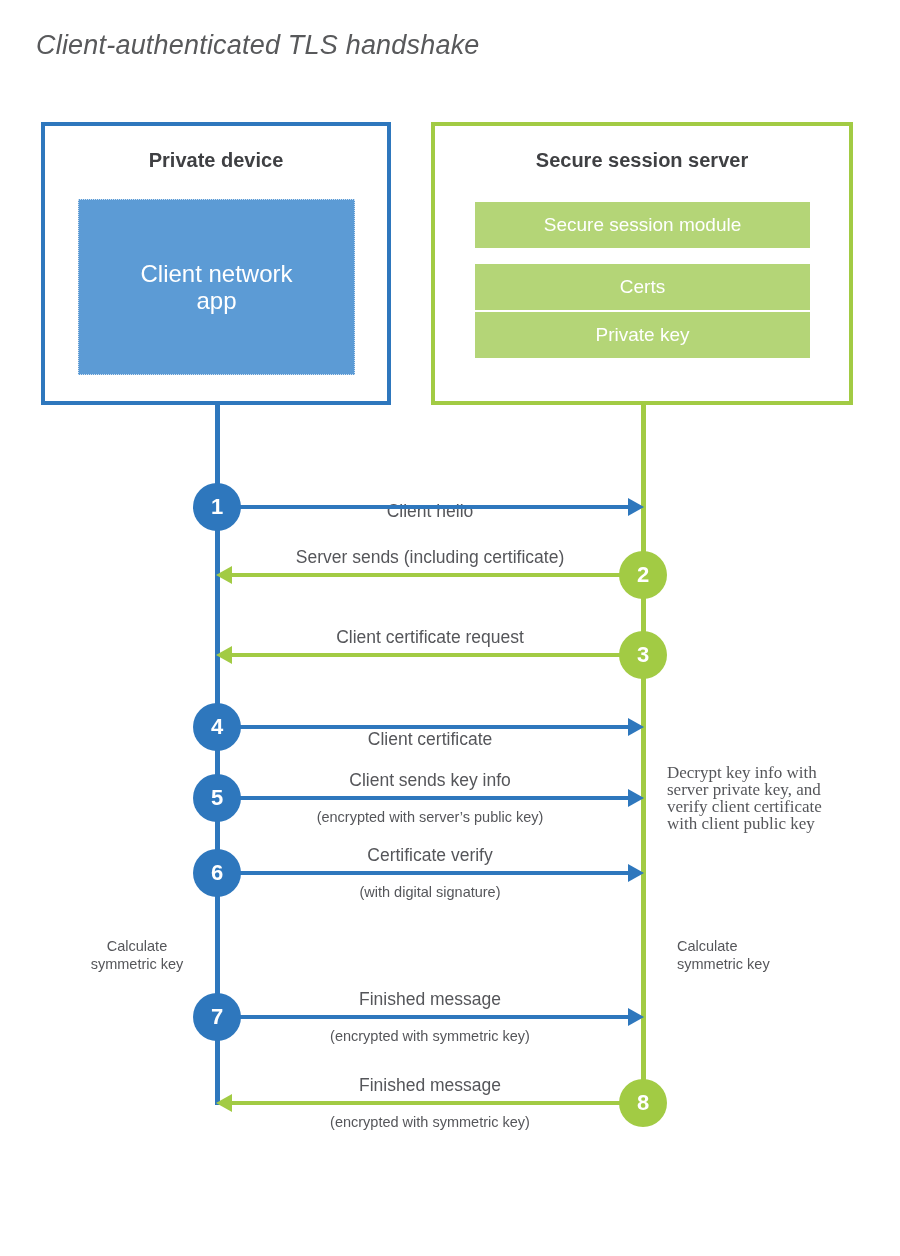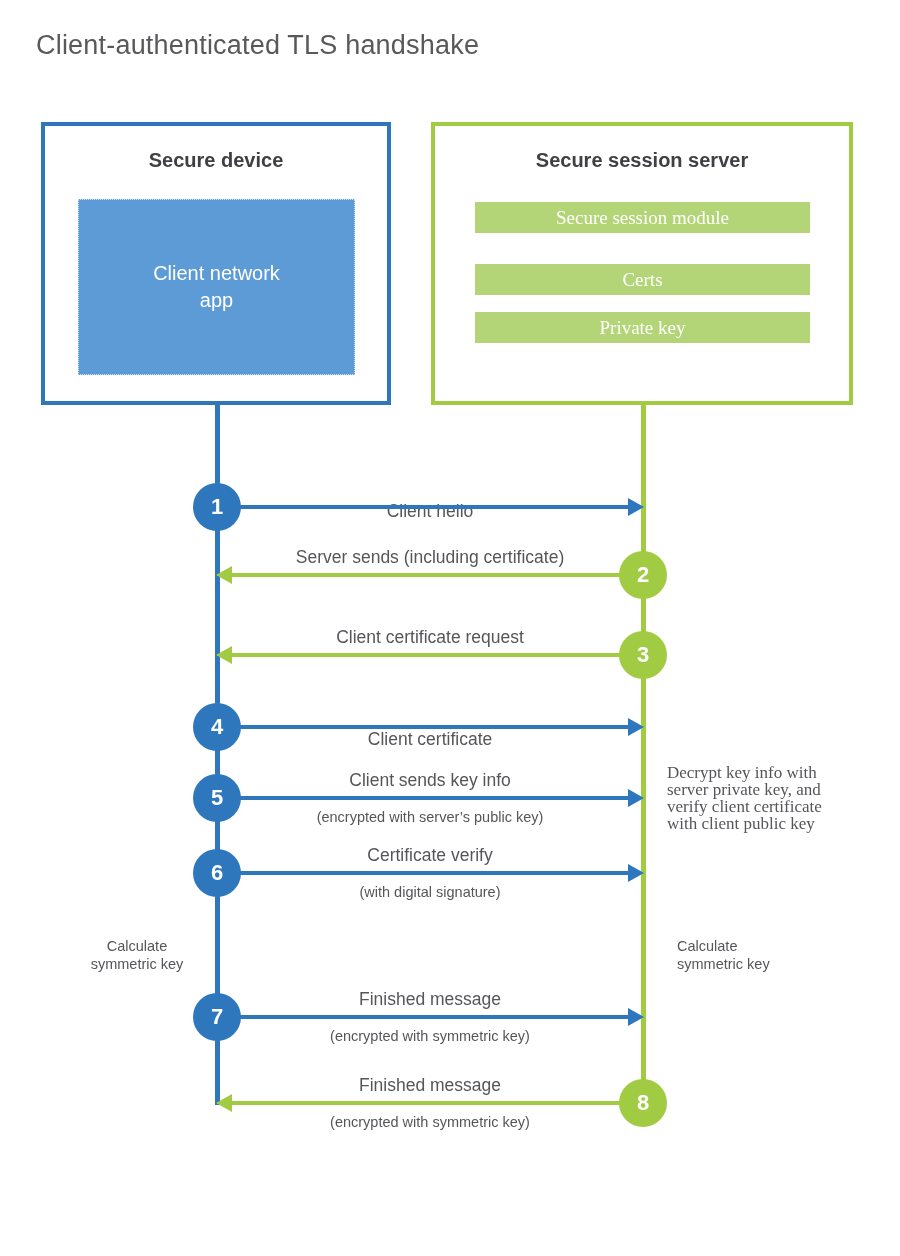--- a/index.html
+++ b/index.html
@@ -13,20 +13,21 @@
     overflow: hidden;
   }
   .diagram-title {
     position: absolute;
     left: 36px;
     top: 30px;
     font-size: 27px;
     font-weight: 300;
     color: #58595b;
     letter-spacing: 0.2px;
+    font-style: italic;
   }
   .entity-box {
     position: absolute;
     box-sizing: border-box;
     background: #ffffff;
     top: 122px;
     height: 283px;
   }
   .client-box  { left: 41px;  width: 350px; border: 4px solid var(--blue); }
   .server-box  { left: 431px; width: 422px; border: 4px solid var(--green); }
@@ -40,39 +41,38 @@
   }
   .client-heading { left: 41px;  width: 350px; }
   .server-heading { left: 431px; width: 422px; }
   .client-app-box {
     position: absolute;
     left: 78px; top: 199px; width: 277px; height: 176px;
     box-sizing: border-box;
     background: var(--blue-fill);
     border: 1px dotted #cfe2f4;
     color: #ffffff;
-    font-size: 20px;
+    font-size: 24px;
     line-height: 27px;
     display: flex;
     align-items: center;
     justify-content: center;
     text-align: center;
     white-space: pre-line;
   }
   .server-module {
     position: absolute;
-    left: 475px; width: 335px; height: 31px;
+    left: 475px; width: 335px; height: 46px;
     background: var(--green-fill);
     color: #ffffff;
     font-size: 19px;
     display: flex;
     align-items: center;
     justify-content: center;
     text-align: center;
-    font-family: Liberation Serif, serif;
   }
   .lifeline { position: absolute; width: 5px; top: 405px; z-index: 0; }
   .blue-lifeline  { left: 215px; height: 700px; background: var(--blue); }
   .green-lifeline { left: 641px; height: 698px; background: var(--green); }
   .arrow { position: absolute; height: 4px; width: 411px; z-index: 1; }
   .arrow-blue { background: var(--blue); left: 217px; }
   .arrow-blue::after {
     content: "";
     position: absolute;
     left: 100%;
@@ -152,21 +152,21 @@
   }
 </style>
 </head>
 <body>
 
 <div class="page">
 
   <div class="diagram-title">Client-authenticated TLS handshake</div>
 
   <div class="entity-box client-box"></div>
-  <div class="entity-heading client-heading">Secure device</div>
+  <div class="entity-heading client-heading">Private device</div>
   <div class="client-app-box">
     <span>Client network
 app</span>
   </div>
 
   <div class="entity-box server-box"></div>
   <div class="entity-heading server-heading">Secure session server</div>
   <div class="server-module" style="top:202px">Secure session module</div>
   <div class="server-module" style="top:264px">Certs</div>
   <div class="server-module" style="top:312px">Private key</div>

